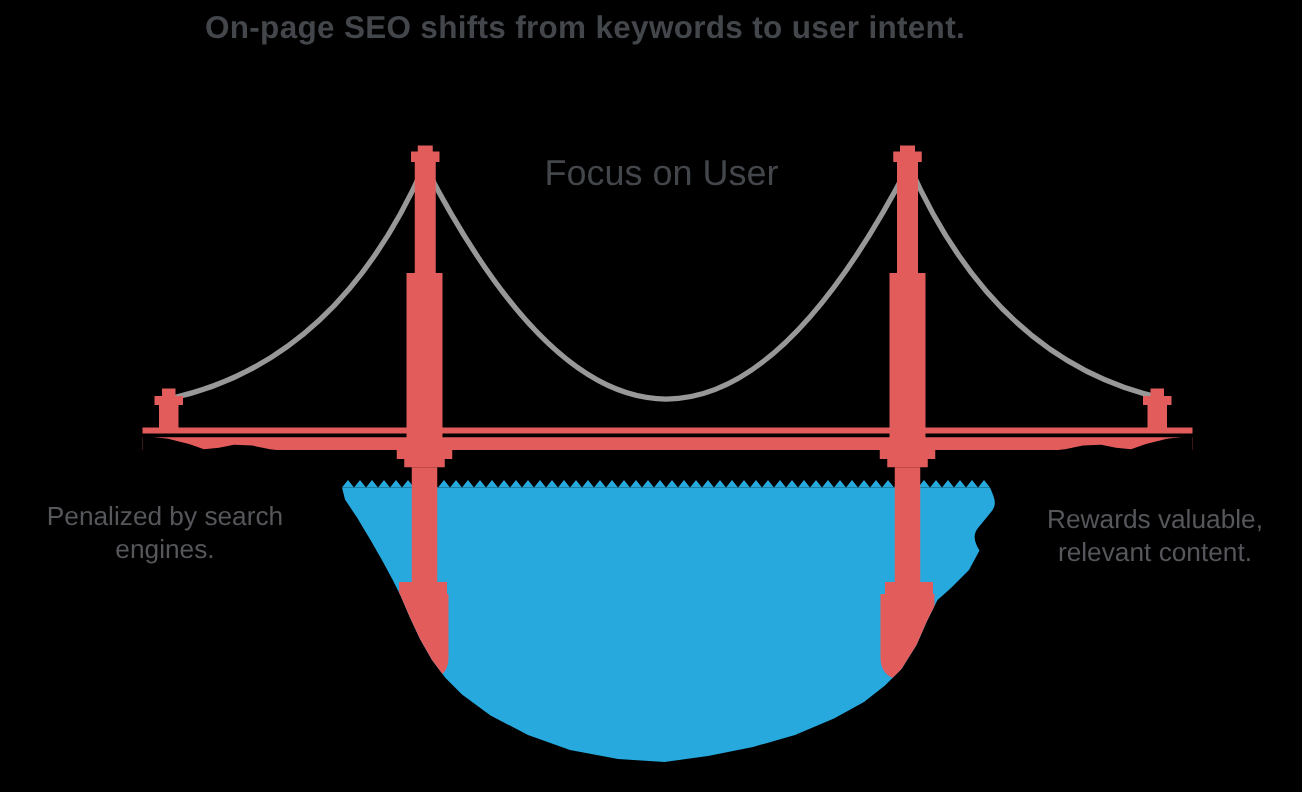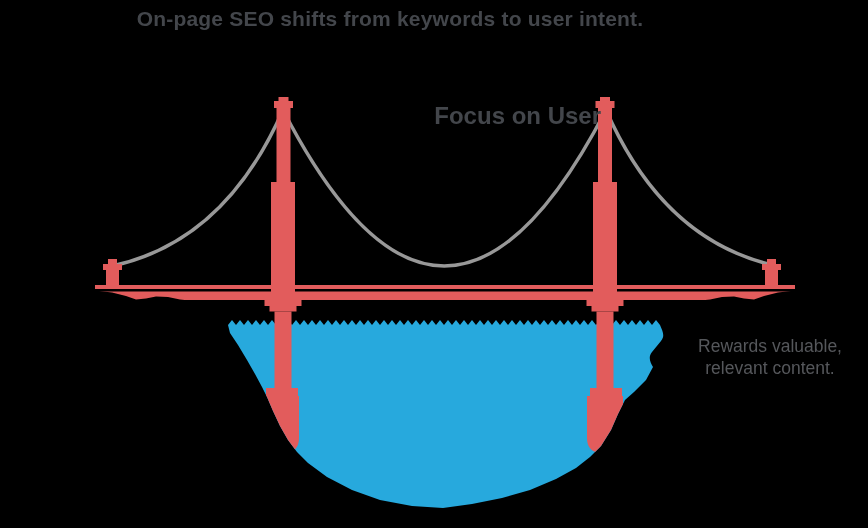--- a/index.html
+++ b/index.html
@@ -13,22 +13,22 @@
   .stage svg{position:absolute;left:0;top:0;}
   .title{
     position:absolute;left:0;right:0;top:6px;
     text-align:center;
     font-size:21px;line-height:26px;font-weight:700;
     color:var(--heading-text,#43464B);
     letter-spacing:.2px;
   }
   .center-label{
     position:absolute;left:281px;top:100px;width:320px;
-    text-align:right;
-    font-size:24px;line-height:32px;font-weight:700;
+    text-align:center;
+    font-size:24px;line-height:32px;font-weight:400;
     color:var(--heading-text,#43464B);
   }
   .side-label{
     position:absolute;width:200px;
     text-align:center;
     font-size:17.5px;line-height:22px;font-weight:400;
     color:var(--label-text,#55575B);
   }
   .side-label.left{left:10px;top:333px;}
   .side-label.right{left:670px;top:335px;}
@@ -109,19 +109,23 @@
       <rect x="765" y="270" width="13" height="16" fill="var(--bridge-red)"></rect>
     </g>
   </svg>
 
   <div class="title">On-page SEO shifts from keywords to user intent.</div>
 
   <div class="center-label">
     <div>Focus on User</div>
   </div>
 
+  <div class="side-label left">
+    <div>Penalized by search</div>
+    <div>engines.</div>
+  </div>
 
   <div class="side-label right">
     <div>Rewards valuable,</div>
     <div>relevant content.</div>
   </div>
 
 </div>
 
 </body></html>

